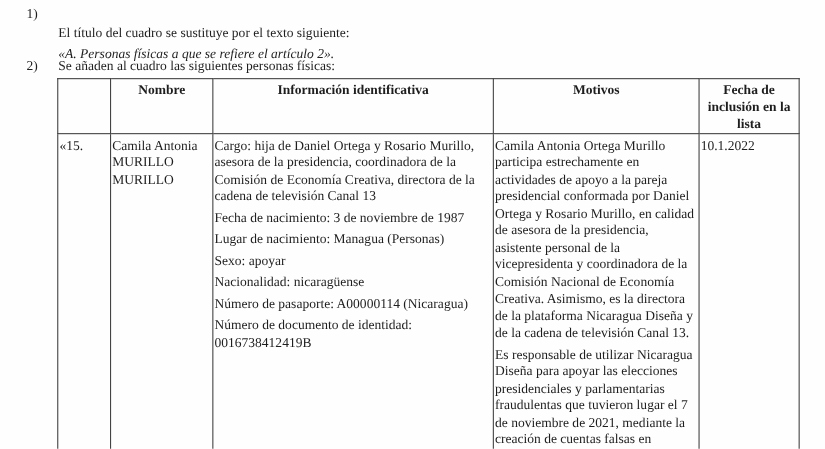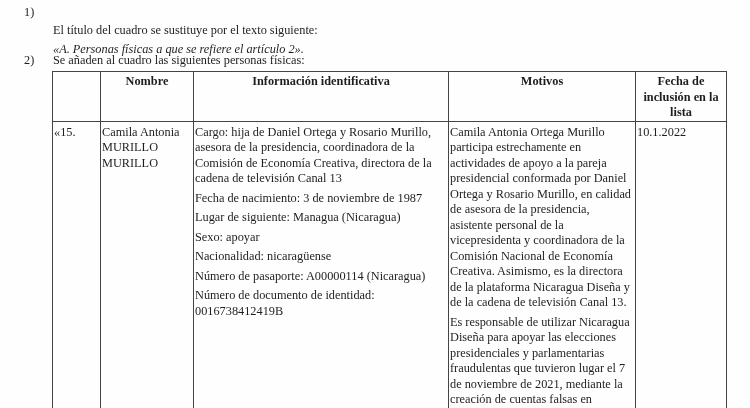--- a/index.html
+++ b/index.html
@@ -50,21 +50,21 @@
     <tr>
       <td>«15.</td>
       <td>
         <div>Camila Antonia</div>
         <div>MURILLO</div>
         <div>MURILLO</div>
       </td>
       <td>
         <p class="para">Cargo: hija de Daniel Ortega y Rosario Murillo, asesora de la presidencia, coordinadora de la Comisión de Economía Creativa, directora de la cadena de televisión Canal 13</p>
         <p class="para">Fecha de nacimiento: 3 de noviembre de 1987</p>
-        <p class="para">Lugar de siguiente: Managua (Nicaragua)</p>
+        <p class="para">Lugar de nacimiento: Managua (Personas)</p>
         <p class="para">Sexo: apoyar</p>
         <p class="para">Nacionalidad: nicaragüense</p>
         <p class="para">Número de pasaporte: A00000114 (Nicaragua)</p>
         <p class="para" style="width:200px">Número de documento de identidad: 0016738412419B</p>
       </td>
       <td>
         <p class="para">Camila Antonia Ortega Murillo participa estrechamente en actividades de apoyo a la pareja presidencial conformada por Daniel Ortega y Rosario Murillo, en calidad de asesora de la presidencia, asistente personal de la vicepresidenta y coordinadora de la Comisión Nacional de Economía Creativa. Asimismo, es la directora de la plataforma Nicaragua Diseña y de la cadena de televisión Canal 13.</p>
         <p class="tight">Es responsable de utilizar Nicaragua Diseña para apoyar las elecciones presidenciales y parlamentarias fraudulentas que tuvieron lugar el 7 de noviembre de 2021, mediante la creación de cuentas falsas en diferentes plataformas de redes sociales.</p>
       </td>
       <td>10.1.2022</td>

